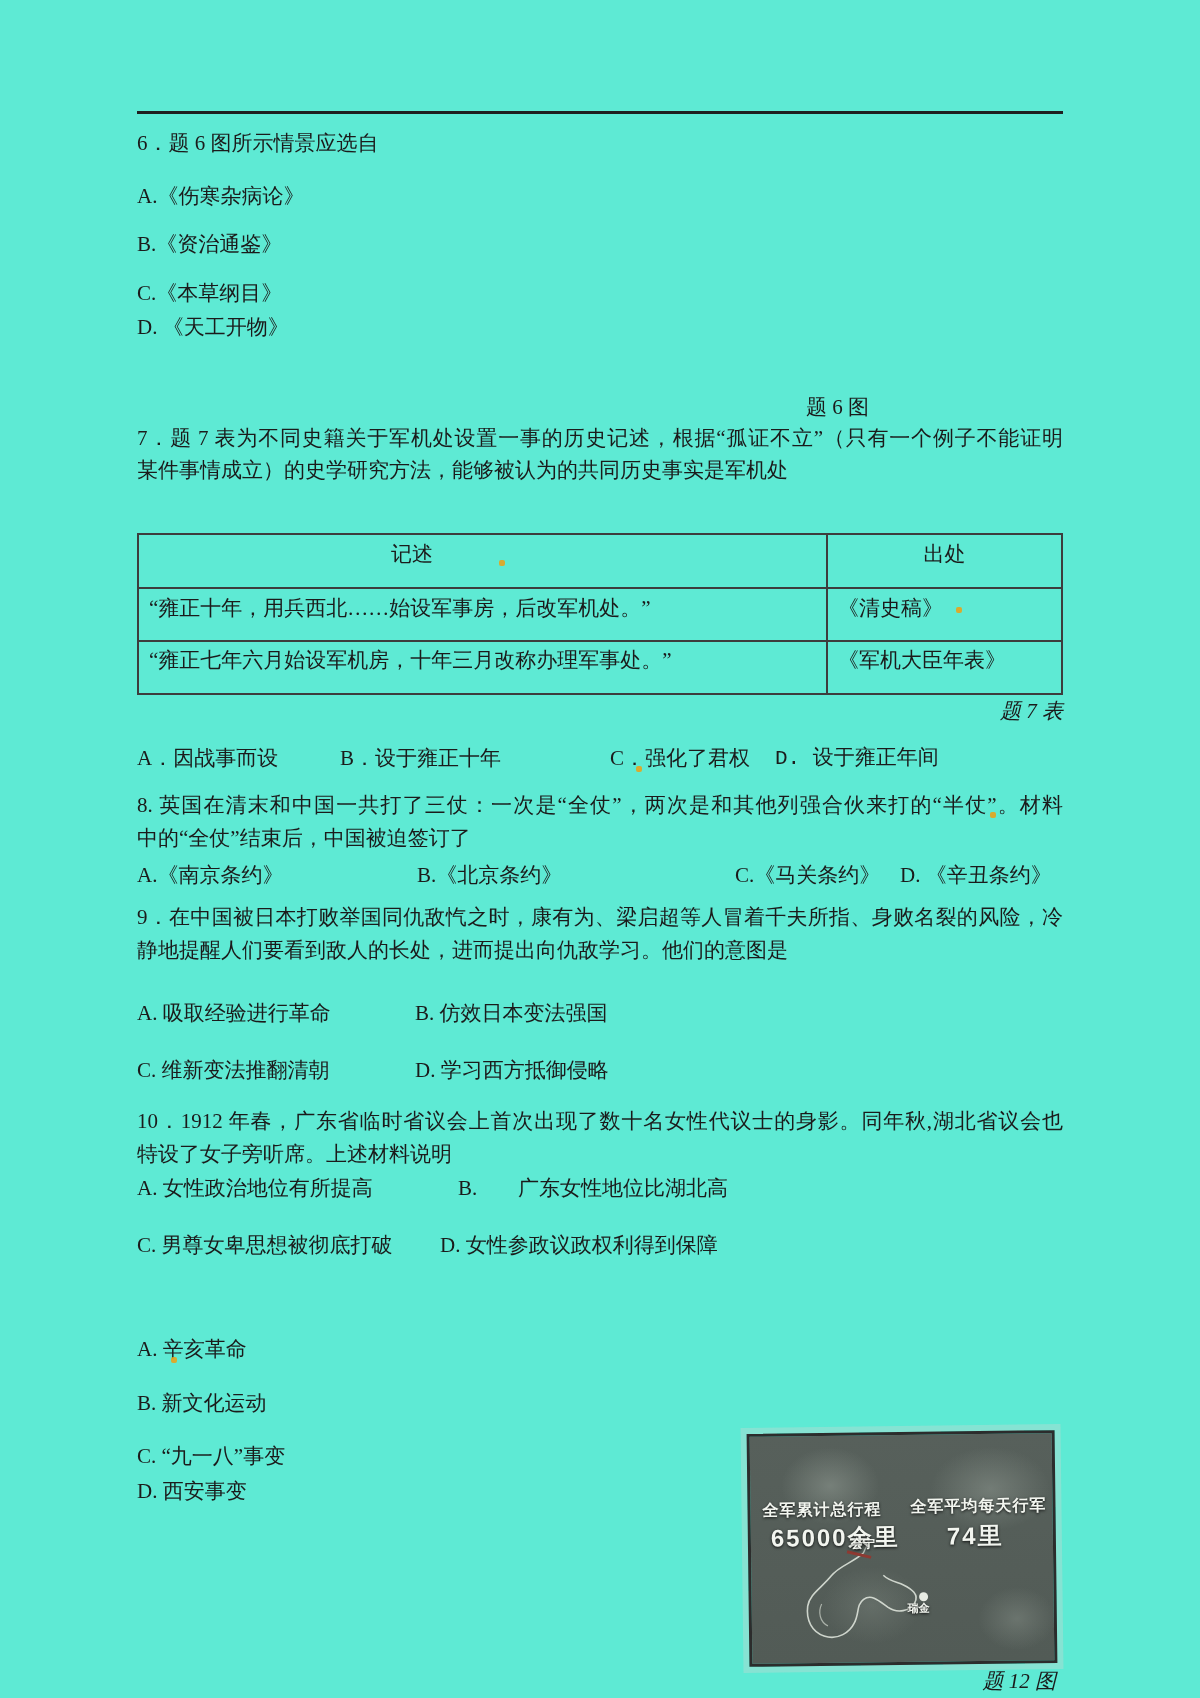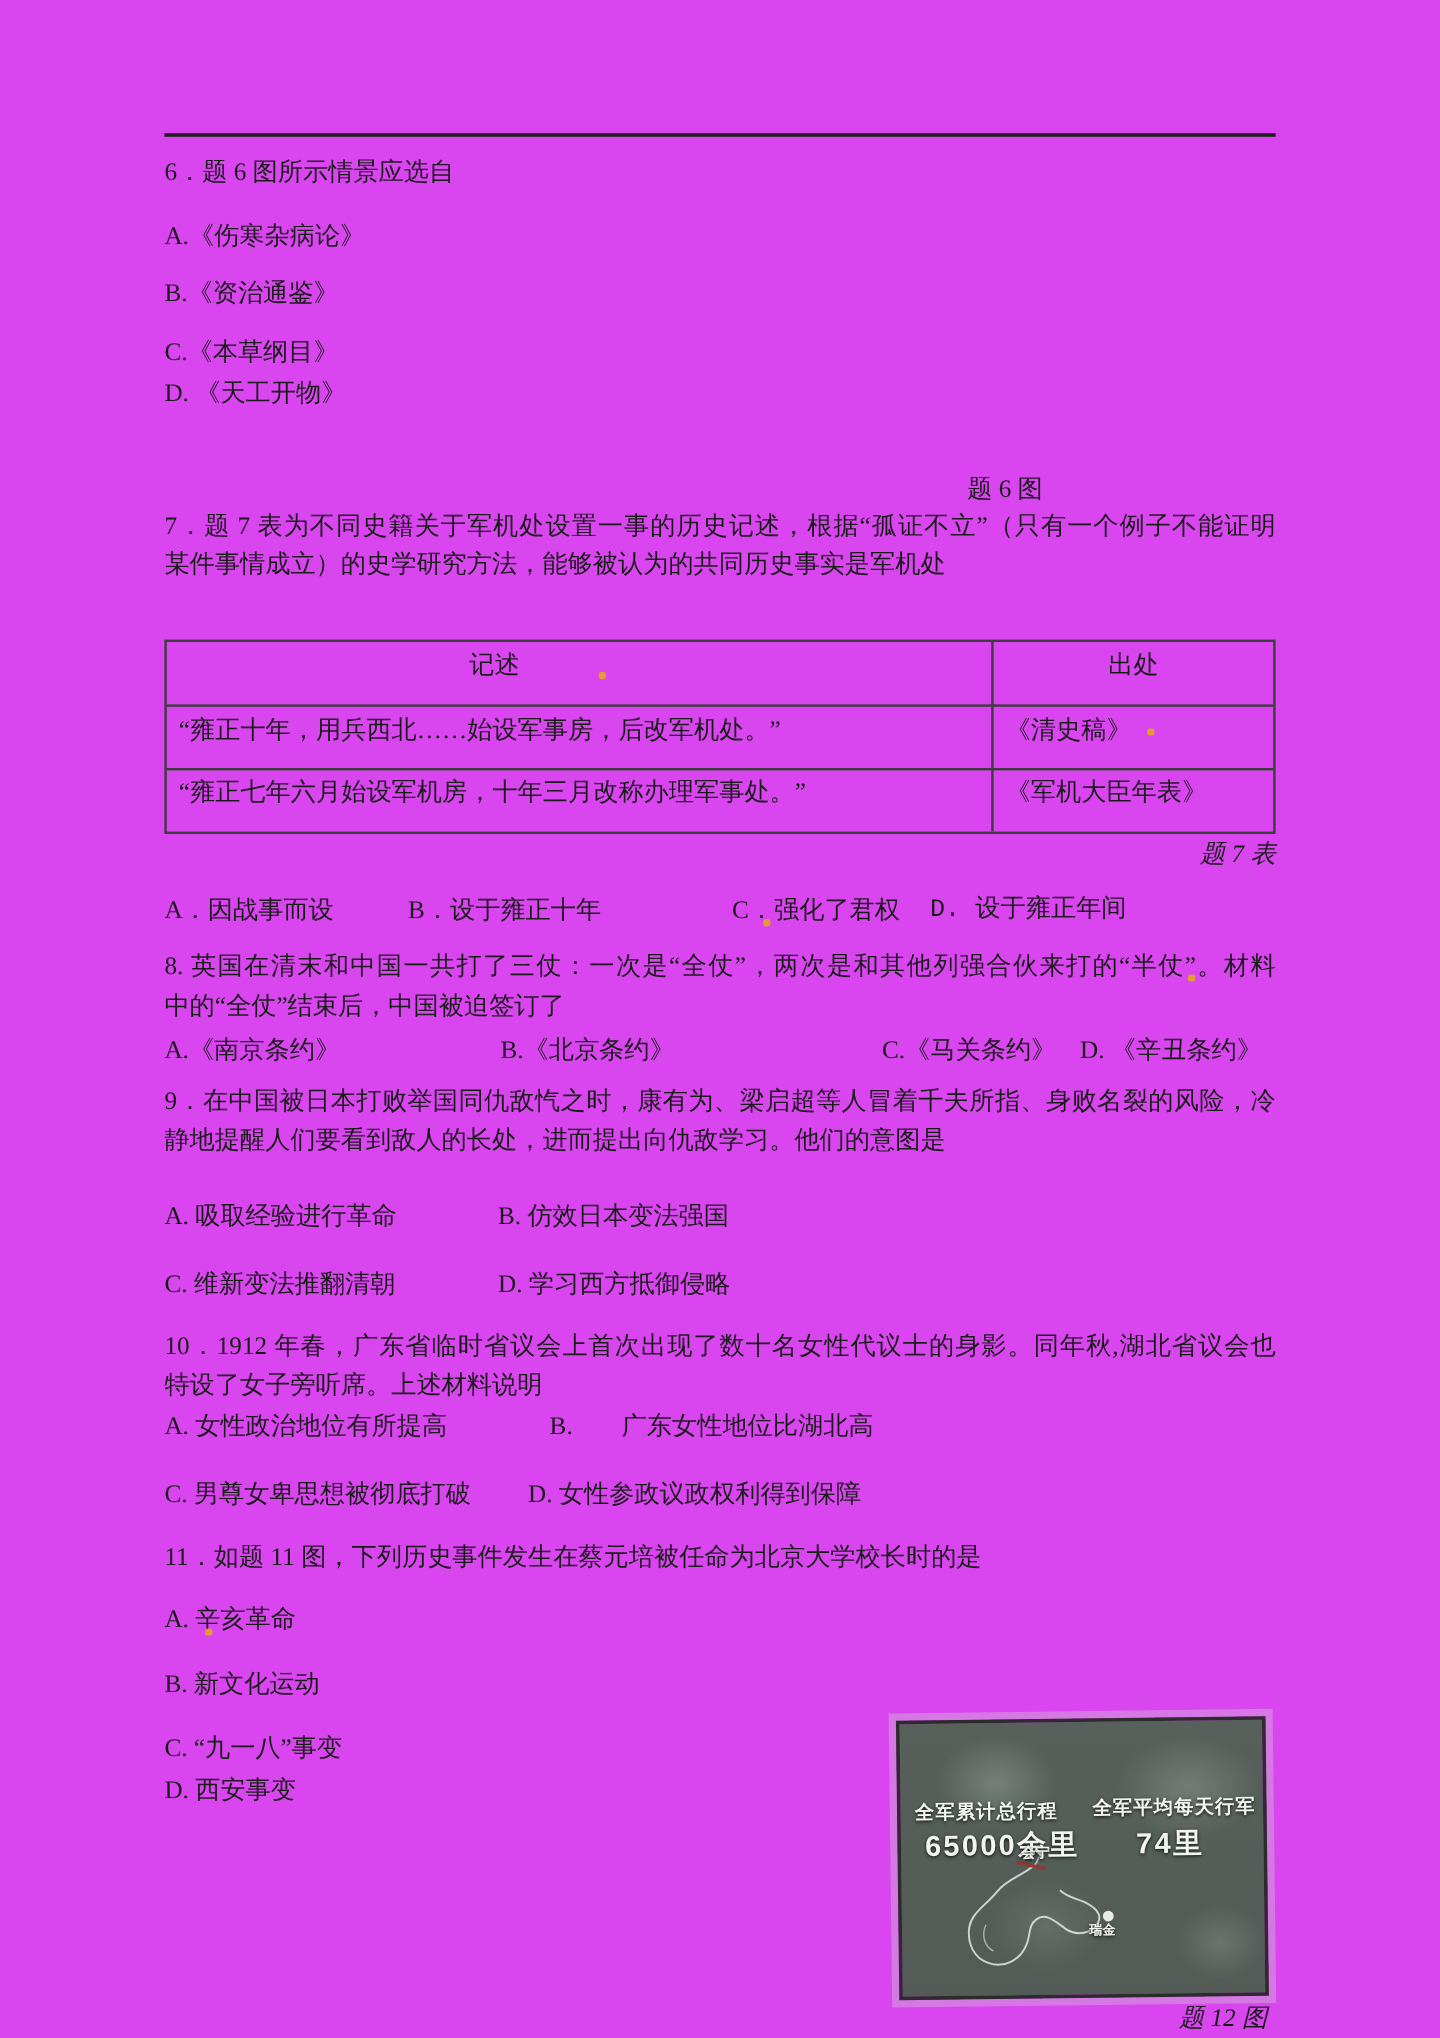--- a/index.html
+++ b/index.html
@@ -1,17 +1,17 @@
 <!DOCTYPE html>
 <html><head>
 <meta charset="utf-8">
 <style>
   html,body { margin:0; padding:0; background:#ffffff; }
   .page {
-    position:relative; width:1200px; height:1698px; background:#d946ef;
+    position:relative; width:1200px; height:1698px; background:#5eead4;
     font-family:"Liberation Serif","DejaVu Serif",serif; color:#1b1b1b; overflow:hidden;
   }
   .t { position:absolute; font-size:21px; line-height:23px; white-space:pre; }
   .j { width:926px; text-align:justify; text-align-last:justify; white-space:normal; }
   .rule { position:absolute; left:137px; top:111px; width:926px; height:3px; background:#1f1f1f; }
   .tbl { position:absolute; left:137px; top:533px; width:926px; height:162px;
          border:2px solid #3d3d3d; box-sizing:border-box; }
   .tbl .vline { position:absolute; left:687px; top:0; width:2px; height:100%; background:#3d3d3d; }
   .tbl .hline { position:absolute; left:0; width:100%; height:2px; background:#3d3d3d; }
   .cell { position:absolute; font-size:21px; line-height:23px; white-space:pre; }
@@ -84,21 +84,20 @@
   <div class="t" style="left:415px; top:1059px;">D. 学习西方抵御侵略</div>
 
   <div class="t j" style="left:137px; top:1110px;">10．1912 年春，广东省临时省议会上首次出现了数十名女性代议士的身影。同年秋,湖北省议会也</div>
   <div class="t" style="left:137px; top:1143px;">特设了女子旁听席。上述材料说明</div>
   <div class="t" style="left:137px; top:1177px;">A. 女性政治地位有所提高</div>
   <div class="t" style="left:458px; top:1177px;">B.</div>
   <div class="t" style="left:518px; top:1177px;">广东女性地位比湖北高</div>
   <div class="t" style="left:137px; top:1234px;">C. 男尊女卑思想被彻底打破</div>
   <div class="t" style="left:440px; top:1234px;">D. 女性参政议政权利得到保障</div>
 
-  <div class="t" style="left:137px; top:1286px;">11．如题 11 图，下列历史事件发生在蔡元培被任命为北京大学校长时的是</div>
   <div class="t" style="left:137px; top:1338px;">A. 辛亥革命</div>
   <div class="t" style="left:137px; top:1392px;">B. 新文化运动</div>
   <div class="t" style="left:137px; top:1445px;">C. “九一八”事变</div>
   <div class="t" style="left:137px; top:1480px;">D. 西安事变</div>
 
   <div class="fig">
     <svg width="302" height="227" viewBox="0 0 302 227">
       <path d="M112,118 C100,128 88,130 80,140 C70,152 58,158 56,170 C54,184 60,196 72,200
                C86,205 98,196 102,188 C108,178 104,170 112,164 C120,158 128,166 136,172
                C146,179 158,176 163,168 C168,160 160,154 152,150 C146,147 138,146 132,140" fill="none" stroke="rgba(228,234,224,0.85)" stroke-width="1.6"></path>

